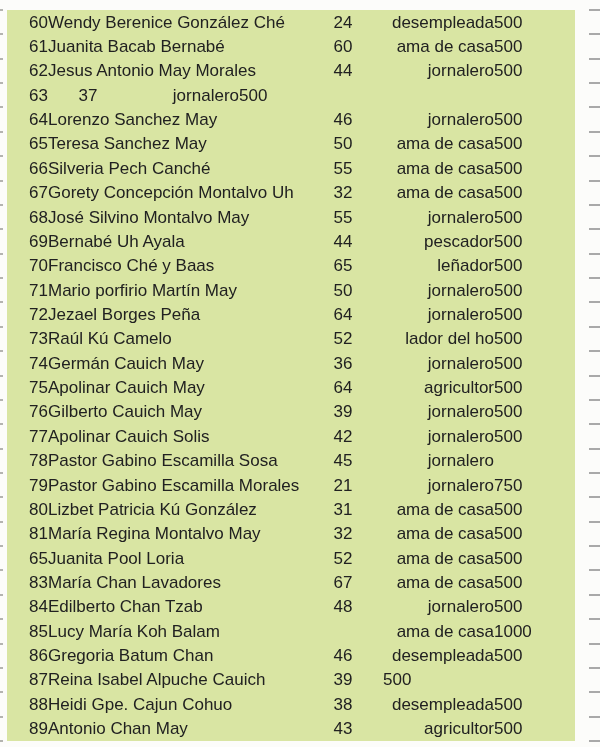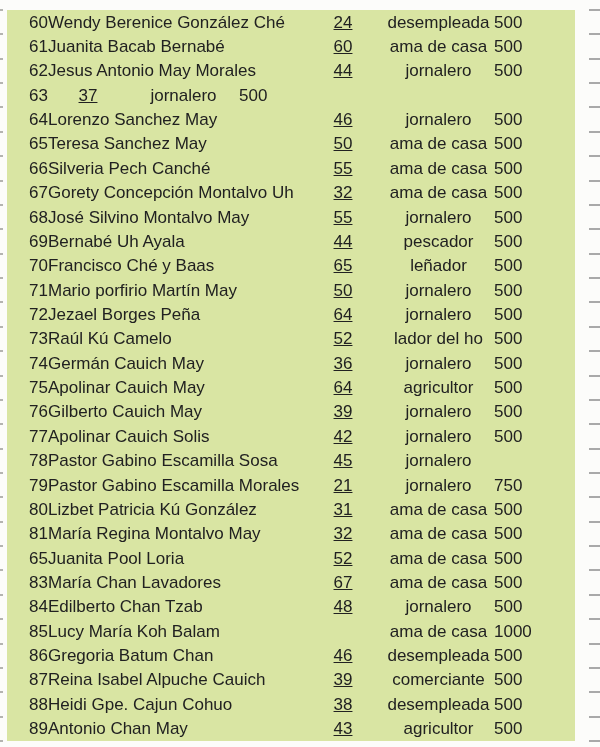--- a/index.html
+++ b/index.html
@@ -46,25 +46,24 @@
   }
   .cell-name {
     width: 255px;
     text-align: left;
     flex: 0 0 auto;
   }
   .cell-age {
     width: 80px;
     text-align: center;
     flex: 0 0 auto;
-    text-decoration: underline;
   }
   .cell-occ {
     width: 111px;
-    text-align: center;
+    text-align: right;
     flex: 0 0 auto;
   }
   .cell-amt {
     width: 74px;
     text-align: left;
     flex: 0 0 auto;
   }
   .tick-right {
     position: absolute;
     left: 589px;
@@ -270,21 +269,20 @@
         <div class="cell cell-num">86</div>
         <div class="cell cell-name">Gregoria Batum Chan</div>
         <div class="cell cell-age">46</div>
         <div class="cell cell-occ">desempleada</div>
         <div class="cell cell-amt">500</div>
       </div>
       <div class="row">
         <div class="cell cell-num">87</div>
         <div class="cell cell-name">Reina Isabel Alpuche Cauich</div>
         <div class="cell cell-age">39</div>
-        <div class="cell cell-occ">comerciante</div>
         <div class="cell cell-amt">500</div>
       </div>
       <div class="row">
         <div class="cell cell-num">88</div>
         <div class="cell cell-name">Heidi Gpe. Cajun Cohuo</div>
         <div class="cell cell-age">38</div>
         <div class="cell cell-occ">desempleada</div>
         <div class="cell cell-amt">500</div>
       </div>
       <div class="row">

